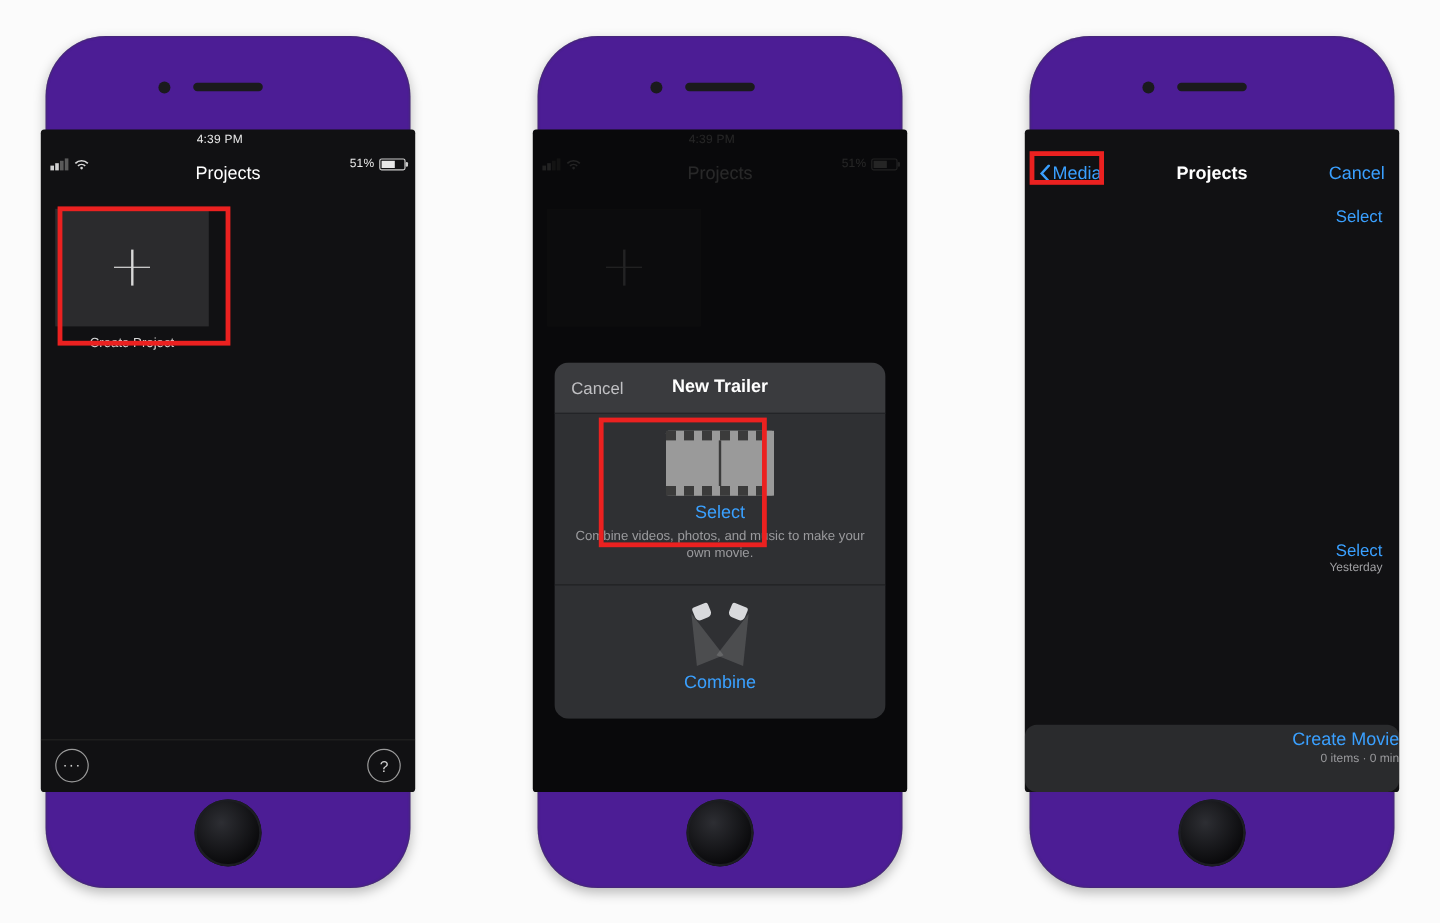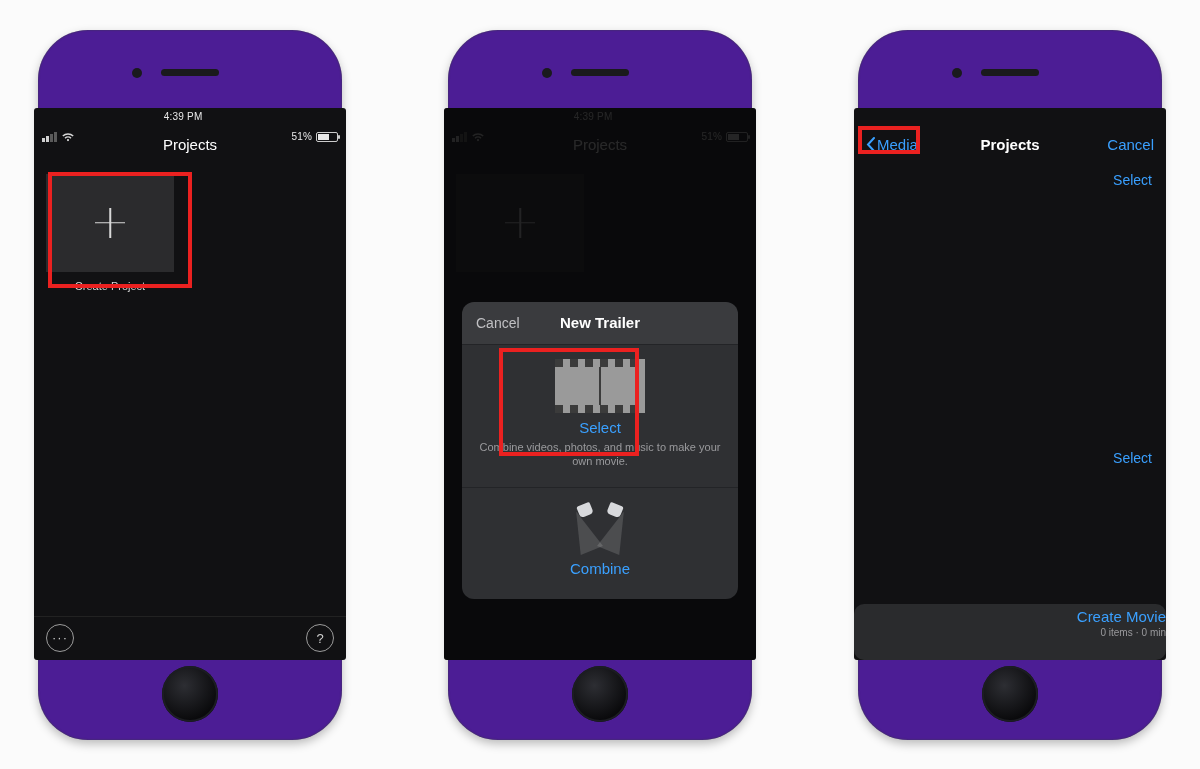--- a/index.html
+++ b/index.html
@@ -298,20 +298,21 @@
       </div>
       <div class="nav-title">Projects</div>
       <div class="nav-right">Cancel</div>
     </div>
 
     <div class="moments-body">
       <div class="sec-select">Select</div>
 
       <div class="sec2">
         <div class="sec-select">Select</div>
+        <div class="sub-date">Yesterday</div>
       </div>
     </div>
 
     <div class="create-bar">
       <div class="create-title">Create Movie</div>
       <div class="create-sub">0 items · 0 min</div>
     </div>
 
     <div class="red-box rb3"></div>
   </div>

